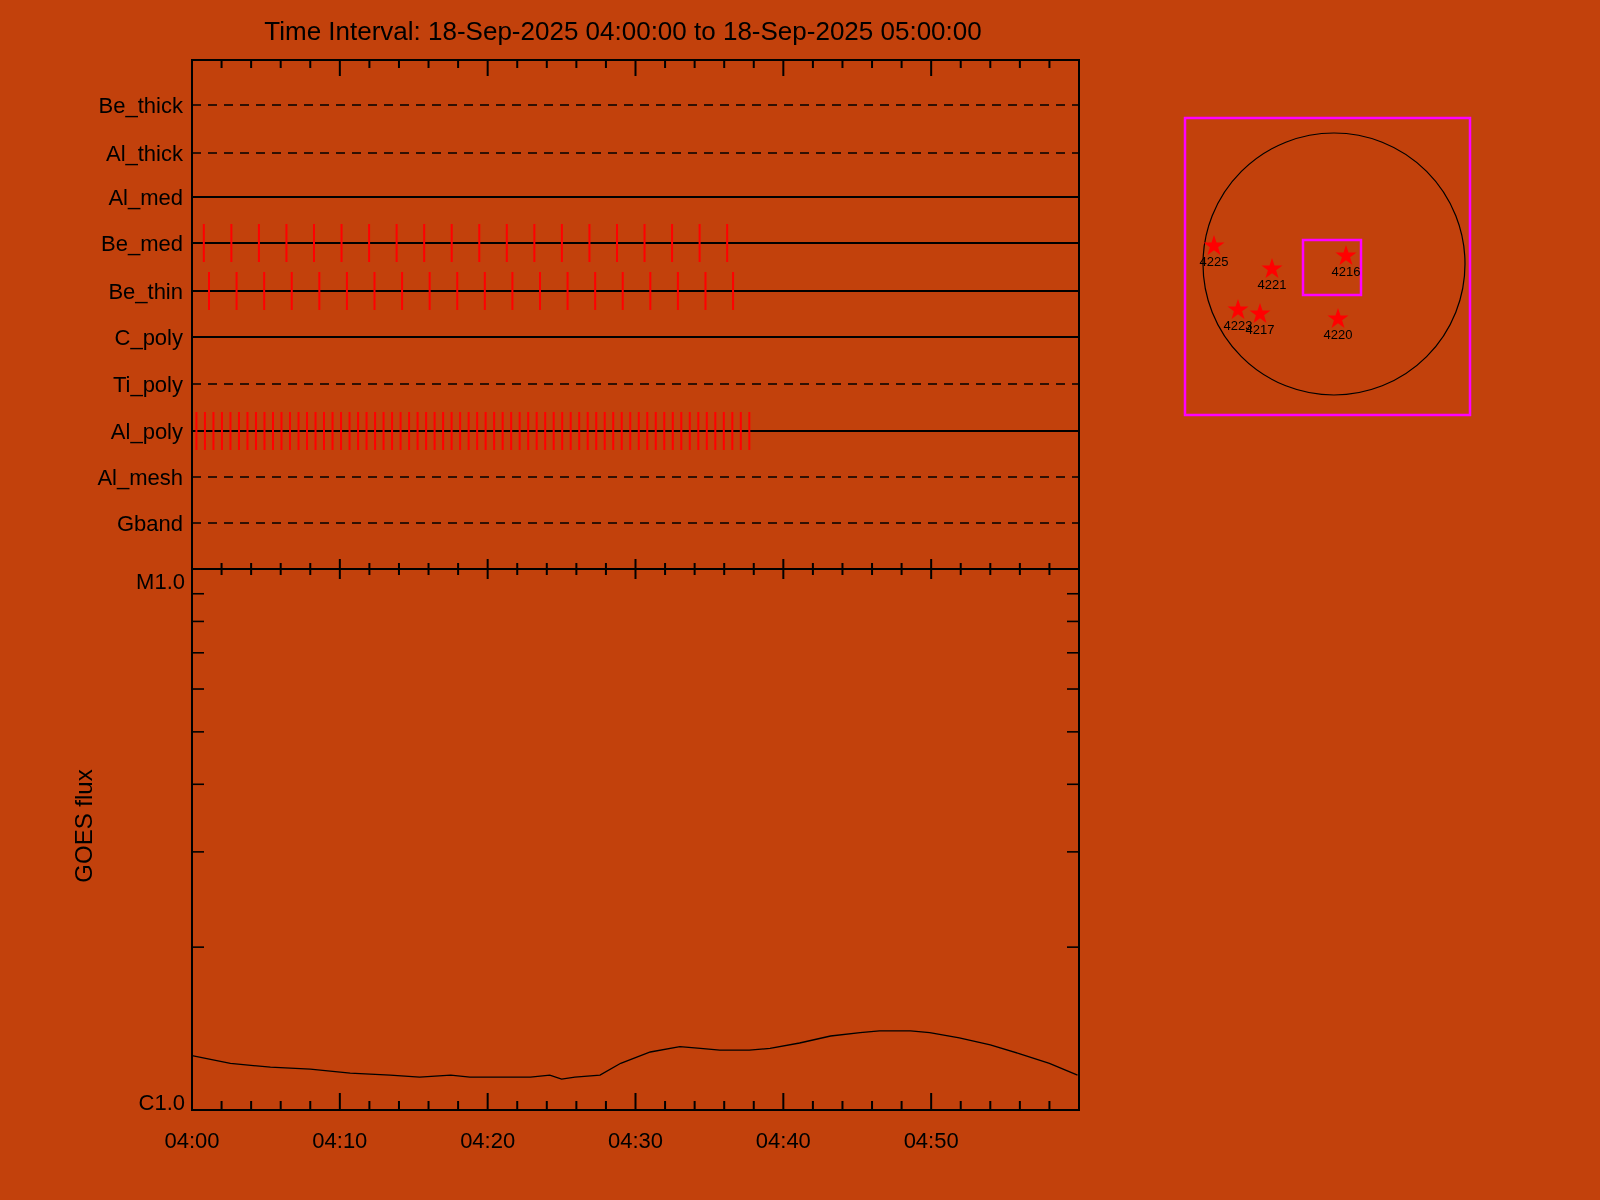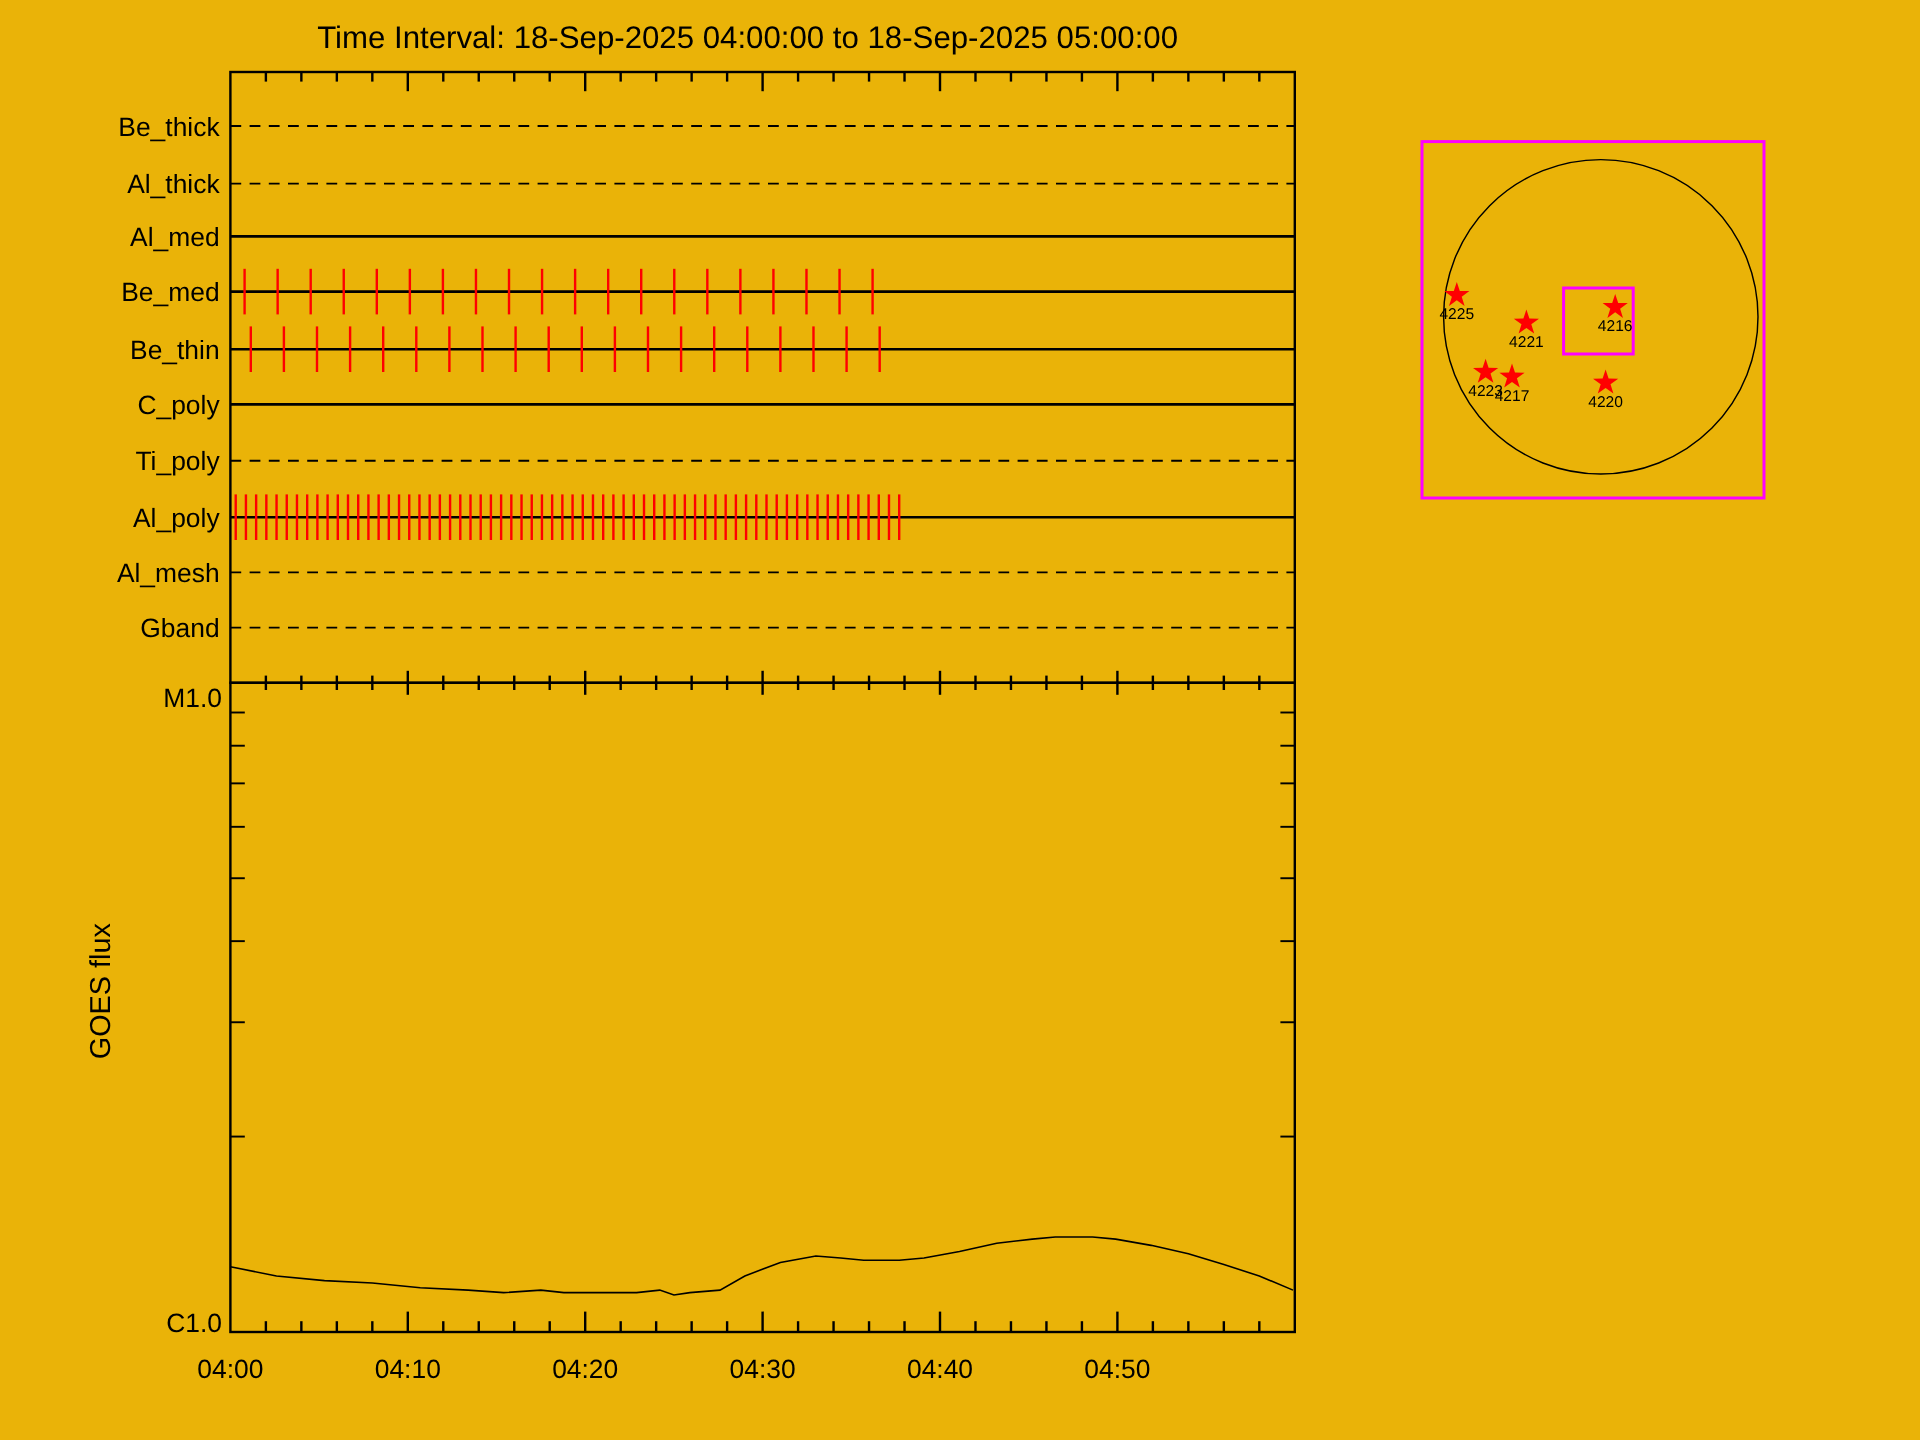--- a/index.html
+++ b/index.html
@@ -1,17 +1,17 @@
 <!DOCTYPE html>
 <html><head>
 <meta charset="utf-8">
 <style>
   html,body{margin:0;padding:0;background:#ffffff;}
   .canvas{
-    position:relative;width:1600px;height:1200px;background:#eab308;
+    position:relative;width:1600px;height:1200px;background:#c2410c;
     font-family:"Liberation Sans","DejaVu Sans",sans-serif;
     overflow:hidden;
   }
   svg{display:block;}
   svg text{fill:#000000;}
 </style>
 </head>
 <body>
 
 <div class="canvas">

